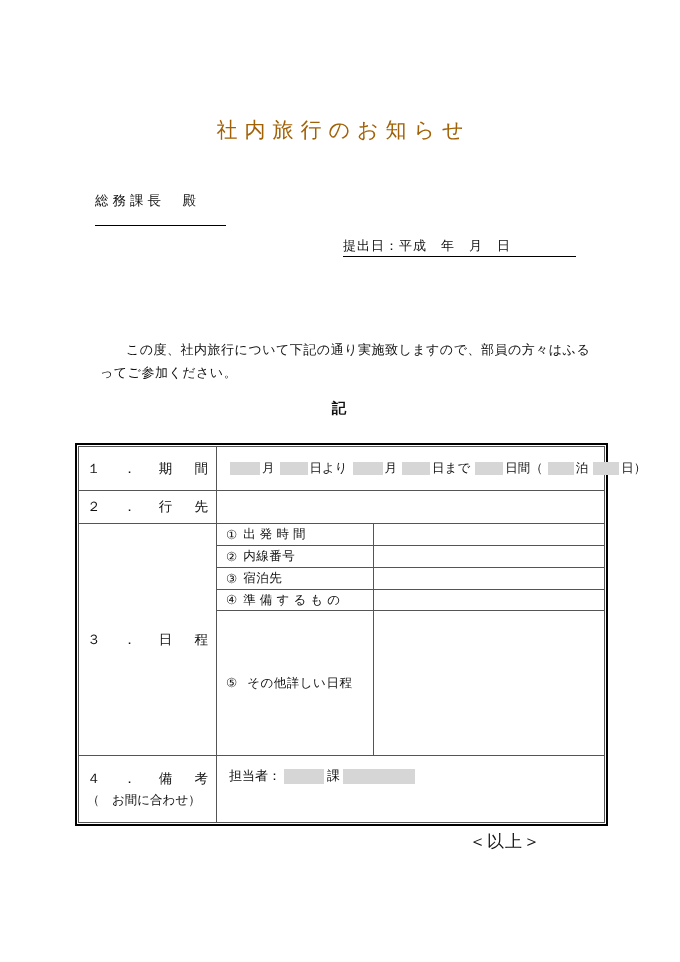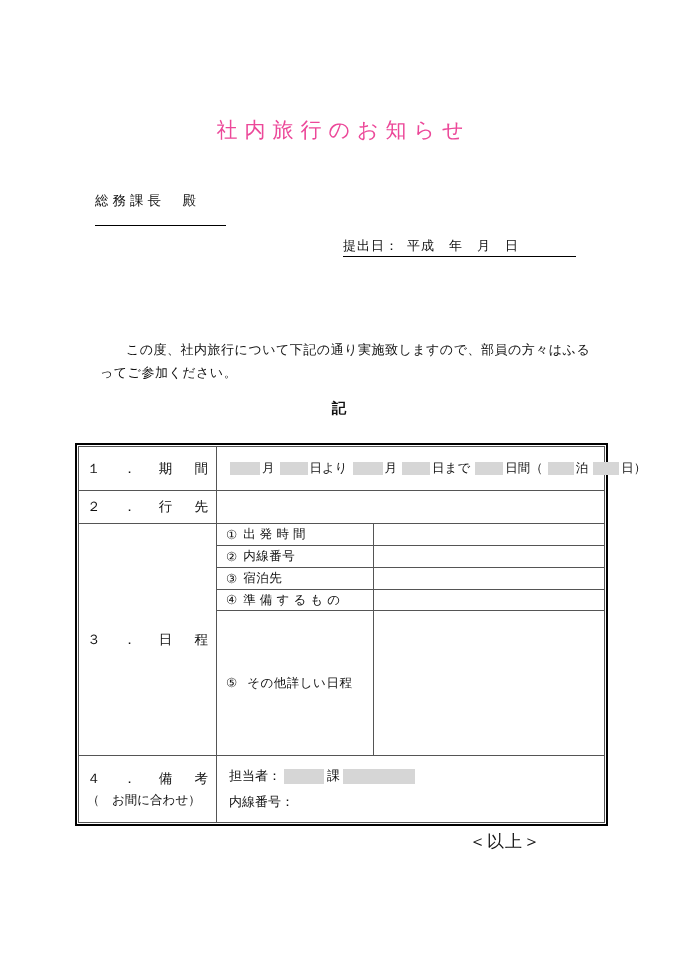--- a/index.html
+++ b/index.html
@@ -5,33 +5,33 @@
   * { margin:0; padding:0; box-sizing:border-box; }
   body { background:#888; font-family:"Liberation Serif","DejaVu Serif",serif; }
   .page {
     position:relative; width:680px; height:962px; margin:0 auto;
     background:#ffffff; color:#111; overflow:hidden;
   }
   
   .doc-title {
     position:absolute; top:116px; left:0; width:100%;
     text-align:center; font-size:21px; letter-spacing:7px; text-indent:7px;
-    color:#ec4899;
+    color:#a16207;
   }
   
   .addressee {
     position:absolute; top:192px; left:95px; width:131px;
     font-size:13.5px; letter-spacing:4px; padding-bottom:15px;
     border-bottom:1px solid #000;
   }
   
   .submission { position:absolute; top:236px; left:343px; width:233px; font-size:13px; }
   .sub-line {
     height:21px; border-bottom:1px solid #000; margin-bottom:1px;
-    display:flex; align-items:flex-end; padding-bottom:1px; letter-spacing:1px;gap:8px;
+    display:flex; align-items:flex-end; padding-bottom:1px; letter-spacing:1px;
   }
   .sub-line .lbl { white-space:pre; }
   .sub-line .val { white-space:pre; }
   .sub-line.name { justify-content:space-between; }
   
   .body-par {
     position:absolute; top:338px; left:100px; width:494px;
     font-size:13px; line-height:23px; text-indent:2em; letter-spacing:0.5px;
   }
   .ki {
@@ -185,21 +185,20 @@
           </div>
         <div class="label-sub">（　お間に合わせ）</div>
       </div>
       <div class="cell remarks-content" style="grid-area:8/2/9/4">
         <div class="remarks-line1">
             <span>担当者：</span>
             <span class="blank" style="width: 40px;"></span>
             <span>課</span>
             <span class="blank" style="width: 72px;"></span>
           </div>
-        <div>内線番号：</div>
       </div>
 
     </div>
   </div>
 
   <div class="closing">＜以上＞</div>
 
 </div>
 
 </body></html>

